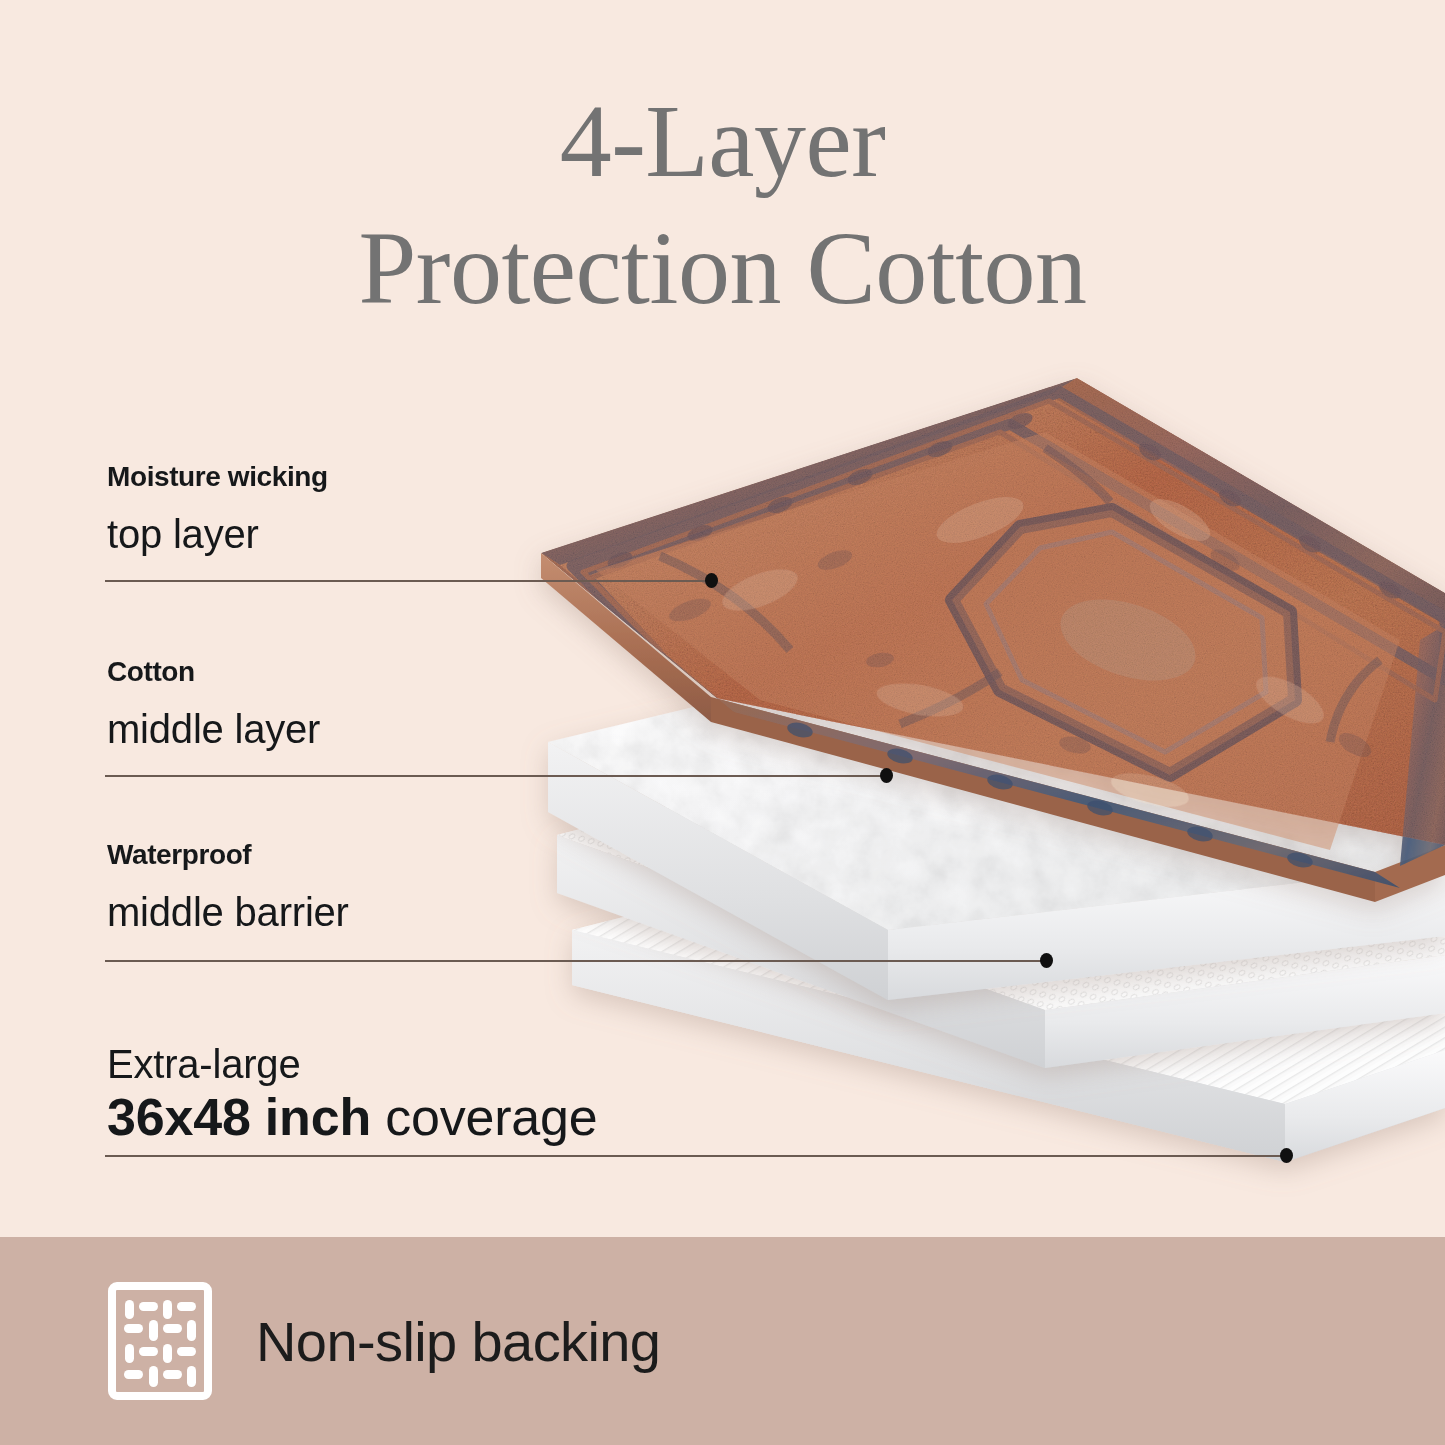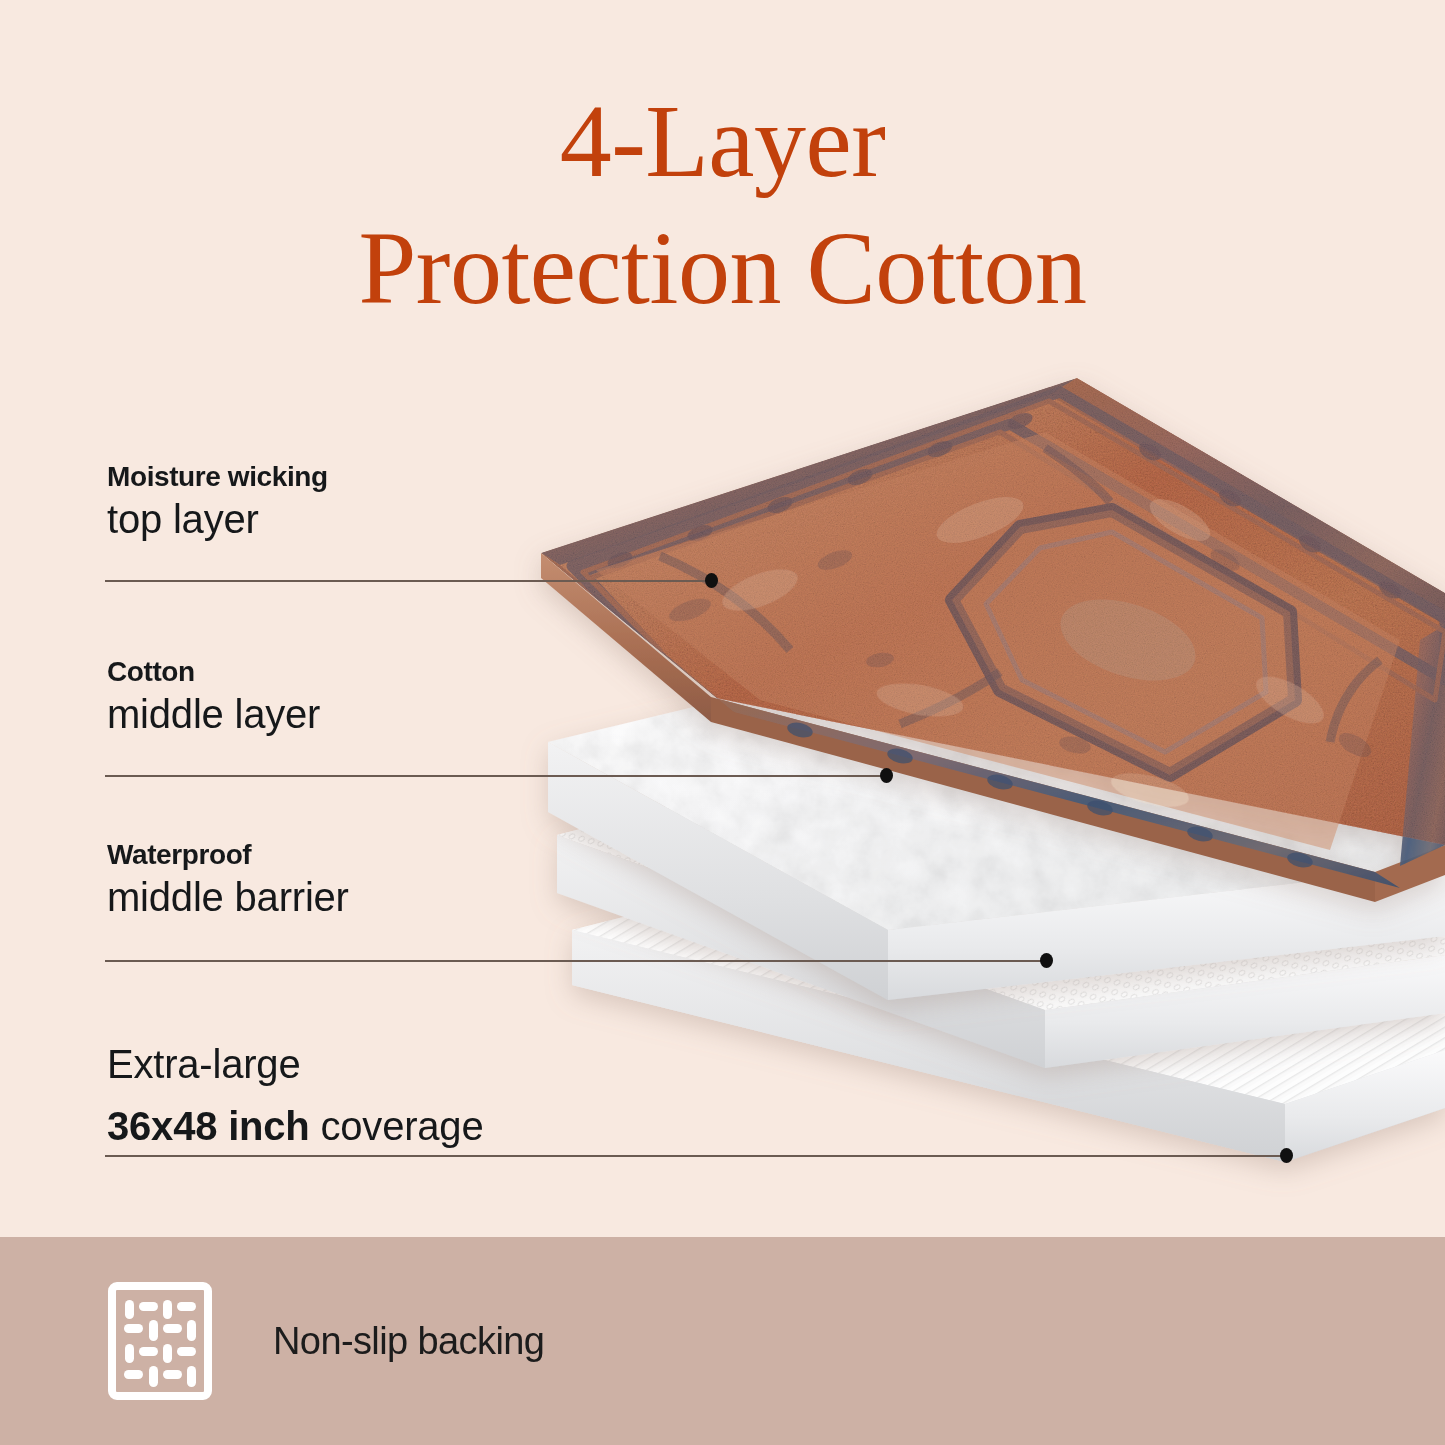--- a/index.html
+++ b/index.html
@@ -18,21 +18,21 @@
   }
 
   
   #title {
     position: absolute;
     left: 0;
     top: 78px;
     width: 1445px;
     text-align: center;
     font-family: "Liberation Serif", "DejaVu Serif", serif;
-    color: #c2410c;
+    color: #737373;
     font-size: 104px;
     line-height: 1.22;
     letter-spacing: -0.5px;
     font-weight: 400;
   }
   #title .tline { display: block; white-space: pre; }
 
   
   .label-block {
     position: absolute;
@@ -47,39 +47,39 @@
     white-space: pre;
     display: block;
   }
   .label-sub {
     font-weight: 300;
     font-size: 40px;
     letter-spacing: -0.2px;
     line-height: 1.12;
     white-space: pre;
     display: block;
-    margin-top: 5px;
+    margin-top: 20px;
   }
   
   .label-lead-light {
     font-weight: 300;
     font-size: 40px;
     letter-spacing: -0.2px;
     line-height: 1.08;
     display: block;
     white-space: pre;
     margin-top: 8px;
   }
   .label-mixed {
-    font-size: 40px;
+    font-size: 52px;
     letter-spacing: -0.2px;
     line-height: 1.12;
     display: block;
     white-space: pre;
-    margin-top: 18px;
+    margin-top: 2px;
     font-weight: 300;
   }
   .label-mixed b { font-weight: 700; }
 
   
   .leader {
     position: absolute;
     height: 2px;
     background: #6b5b52;
     z-index: 40;
@@ -117,22 +117,22 @@
     display: flex;
     align-items: center;
   }
   #grip-icon {
     margin-left: 108px;
     width: 104px;
     height: 118px;
     flex: 0 0 auto;
   }
   #banner-text {
-    margin-left: 61px;
-    font-size: 38px;
+    margin-left: 44px;
+    font-size: 56px;
     font-weight: 400;
     color: #1c1c1c;
     letter-spacing: -0.6px;
     white-space: pre;
     font-family: "Liberation Sans", sans-serif;
   }
 </style>
 </head>
 <body>
 

